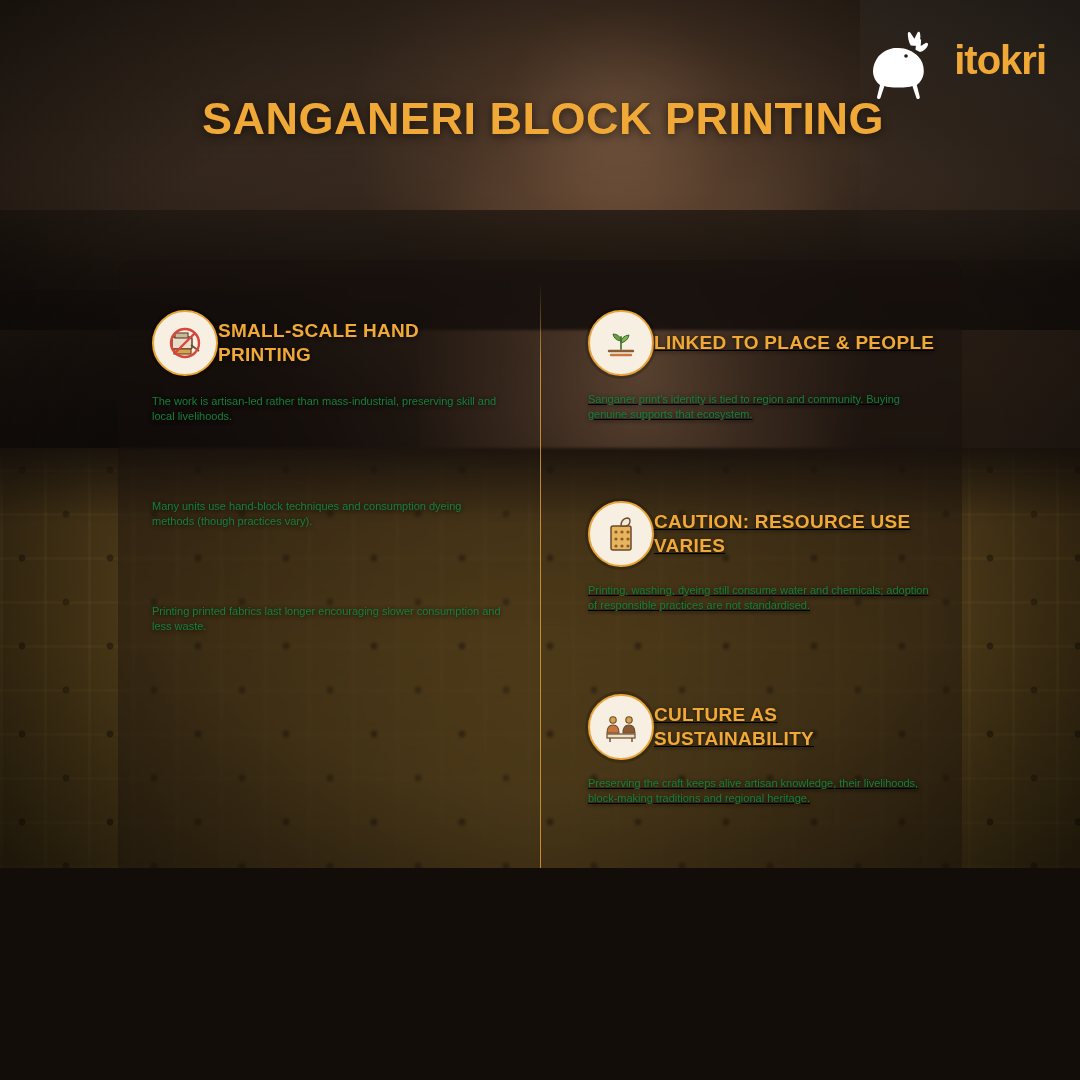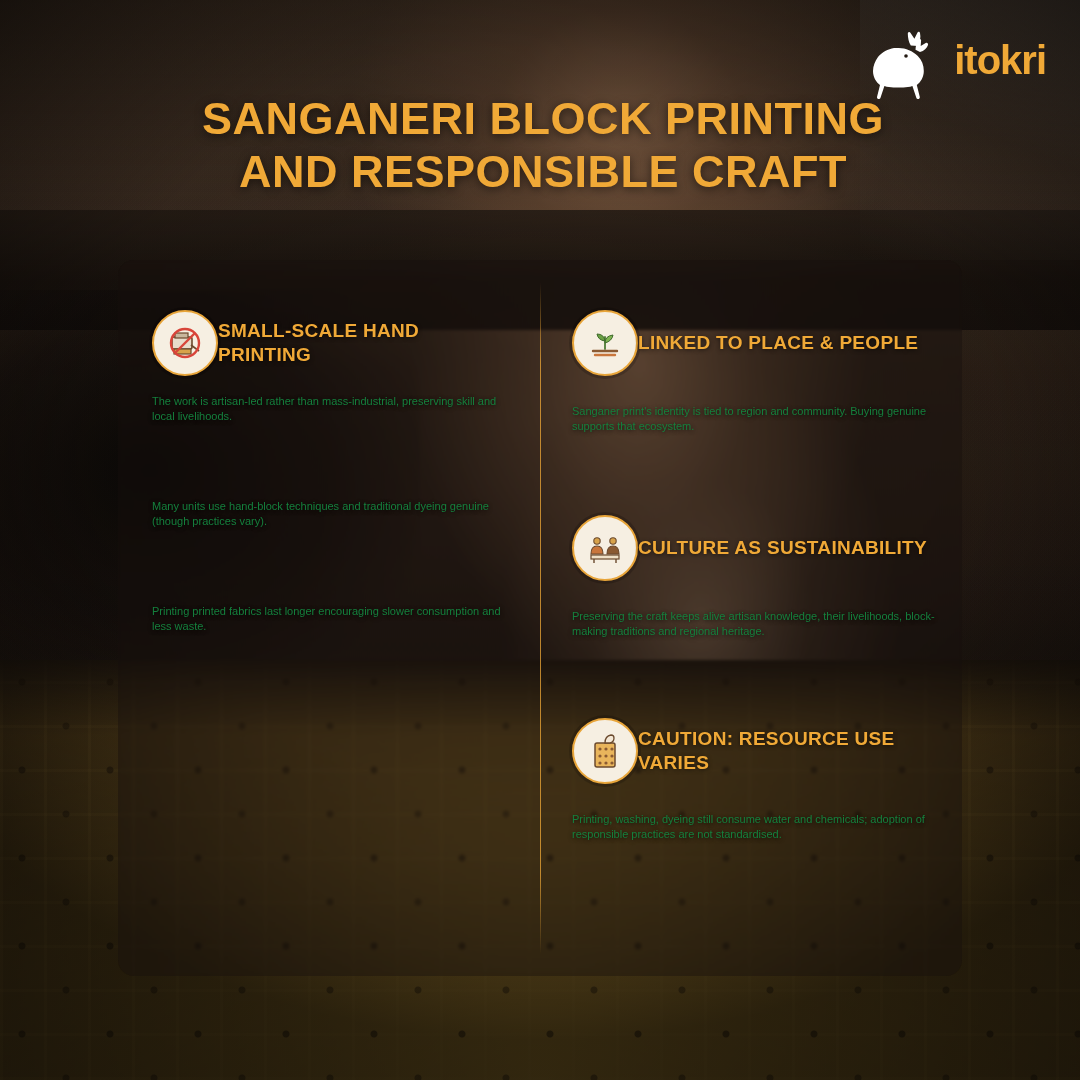--- a/index.html
+++ b/index.html
@@ -10,21 +10,21 @@
     width: 1080px;
     height: 1080px;
     font-family: "Liberation Sans", sans-serif;
     background: #120d09;
     overflow: hidden;
   }
 
   #poster {
     position: relative;
     width: 1080px;
-    height: 1080px;
+    height: 868px;
     overflow: hidden;
     background: #1a120b;
   }
 
   
   .bg-base {
     position: absolute;
     inset: 0;
     background:
       
@@ -147,21 +147,21 @@
 
   .col {
     position: absolute;
     top: 0;
     width: 422px;
     height: 100%;
     box-sizing: border-box;
     padding: 46px 34px 0 34px;
   }
   .col-left { left: 0; }
-  .col-right { left: 422px; padding-left: 32px; padding-right: 26px; }
+  .col-right { left: 422px; padding-left: 48px; padding-right: 26px; text-decoration: underline; }
 
   .item { position: relative; }
   .col-left .item-0 { margin-top: 4px; }
   .col-left .item-1 { margin-top: 76px; }
   .col-left .item-2 { margin-top: 76px; }
   .col-right .item-0 { margin-top: 4px; }
   .col-right .item-1 { margin-top: 80px; }
   .col-right .item-2 { margin-top: 82px; }
 
   .item-head {
@@ -193,21 +193,21 @@
     text-transform: uppercase;
     text-shadow: 0 1px 4px rgba(0,0,0,0.6);
   }
   .item-body {
     margin-top: 18px;
     color: #15803d;
     font-size: 11px;
     line-height: 1.32;
     text-shadow: 0 1px 4px rgba(0,0,0,0.75);
   }
-  .col-right .item-body { margin-top: 28px; }
+  .col-right .item-body { margin-top: 16px; }
 </style>
 </head>
 <body>
 
 <div id="poster">
 
   <div class="bg-base"></div>
   <div class="bg-band-top"></div>
   <div class="bg-left-dark"></div>
   <div class="bg-right-window"></div>
@@ -226,21 +226,20 @@
           <circle cx="52" cy="30" r="1.8"></circle>
         </g>
       </svg>
     </div>
     <div class="brand-word">itokri</div>
   </div>
 
   <div class="header">
     <h1 class="title">
       <span>SANGANERI BLOCK PRINTING</span>
-      <span class="line2">AND RESPONSIBLE CRAFT</span>
     </h1>
   </div>
 
   <div class="panel">
     <div class="divider"></div>
 
     <div class="col col-left">
 
       <div class="item item-0">
         <div class="item-head">
@@ -253,21 +252,21 @@
               <circle cx="20" cy="20" r="14" fill="none" stroke="#d8453a" stroke-width="2.4"></circle>
               <path d="M10 30 L30 10" stroke="#d8453a" stroke-width="2.4"></path>
             </svg>
           </div>
           <div class="item-title">SMALL-SCALE HAND PRINTING</div>
         </div>
         <div class="item-body">The work is artisan-led rather than mass-industrial, preserving skill and local livelihoods.</div>
       </div>
 
       <div class="item item-1">
-        <div class="item-body">Many units use hand-block techniques and traditional dyeing genuine (though practices vary).</div>
+        <div class="item-body">Many units use hand-block techniques and consumption dyeing methods (though practices vary).</div>
       </div>
 
       <div class="item item-2">
         <div class="item-body">Printing printed fabrics last longer encouraging slower consumption and less waste.</div>
       </div>
 
     </div>
 
     <div class="col col-right">
 
@@ -278,37 +277,20 @@
               <path d="M20 26 V14" stroke="#4f7c37" stroke-width="1.8" stroke-linecap="round"></path>
               <path d="M20 18 q-7 -1 -8 -7 q7 0 8 7 z" fill="#6aa043" stroke="#3f6a2c" stroke-width="1"></path>
               <path d="M20 20 q7 -2 8 -8 q-8 1 -8 8 z" fill="#7fb552" stroke="#3f6a2c" stroke-width="1"></path>
               <path d="M8 28 h24" stroke="#8a5a32" stroke-width="2.4" stroke-linecap="round"></path>
               <path d="M10 32 h20" stroke="#c9763c" stroke-width="2.4" stroke-linecap="round"></path>
             </svg>
           </div>
           <div class="item-title">LINKED TO PLACE &amp; PEOPLE</div>
         </div>
         <div class="item-body">Sanganer print's identity is tied to region and community. Buying genuine supports that ecosystem.</div>
-      </div>
-
-      <div class="item item-2">
-        <div class="item-head">
-          <div class="icon-badge">
-            <svg width="40" height="40" viewBox="0 0 40 40" xmlns="http://www.w3.org/2000/svg">
-              <circle cx="12" cy="13" r="3.2" fill="#d7a24a" stroke="#6b4a2e" stroke-width="1.1"></circle>
-              <path d="M6 26 q0 -8 6 -8 q6 0 6 8 z" fill="#c9763c" stroke="#6b4a2e" stroke-width="1.1"></path>
-              <circle cx="28" cy="13" r="3.2" fill="#d7a24a" stroke="#6b4a2e" stroke-width="1.1"></circle>
-              <path d="M22 26 q0 -8 6 -8 q6 0 6 8 z" fill="#8a5a32" stroke="#6b4a2e" stroke-width="1.1"></path>
-              <rect x="6" y="27" width="28" height="4" fill="#efe0c6" stroke="#6b4a2e" stroke-width="1.2"></rect>
-              <path d="M9 31 v4 M31 31 v4" stroke="#6b4a2e" stroke-width="1.4"></path>
-            </svg>
-          </div>
-          <div class="item-title">CULTURE AS SUSTAINABILITY</div>
-        </div>
-        <div class="item-body">Preserving the craft keeps alive artisan knowledge, their livelihoods, block-making traditions and regional heritage.</div>
       </div>
 
       <div class="item item-1">
         <div class="item-head">
           <div class="icon-badge">
             <svg width="40" height="40" viewBox="0 0 40 40" xmlns="http://www.w3.org/2000/svg">
               <rect x="10" y="12" width="20" height="24" rx="2" fill="#e9b55c" stroke="#6b4a2e" stroke-width="1.5"></rect>
               <g fill="#8a5a32">
                 <circle cx="15" cy="18" r="1.6"></circle>
                   <circle cx="21" cy="18" r="1.6"></circle>
@@ -321,16 +303,33 @@
                   <circle cx="27" cy="32" r="1.6"></circle>
               </g>
               <path d="M20 12 q0 -7 6 -8 q3 0 3 3 q0 4 -4 5 z" fill="#f4e8d6" stroke="#6b4a2e" stroke-width="1.3"></path>
             </svg>
           </div>
           <div class="item-title">CAUTION: RESOURCE USE VARIES</div>
         </div>
         <div class="item-body">Printing, washing, dyeing still consume water and chemicals; adoption of responsible practices are not standardised.</div>
       </div>
 
+      <div class="item item-2">
+        <div class="item-head">
+          <div class="icon-badge">
+            <svg width="40" height="40" viewBox="0 0 40 40" xmlns="http://www.w3.org/2000/svg">
+              <circle cx="12" cy="13" r="3.2" fill="#d7a24a" stroke="#6b4a2e" stroke-width="1.1"></circle>
+              <path d="M6 26 q0 -8 6 -8 q6 0 6 8 z" fill="#c9763c" stroke="#6b4a2e" stroke-width="1.1"></path>
+              <circle cx="28" cy="13" r="3.2" fill="#d7a24a" stroke="#6b4a2e" stroke-width="1.1"></circle>
+              <path d="M22 26 q0 -8 6 -8 q6 0 6 8 z" fill="#8a5a32" stroke="#6b4a2e" stroke-width="1.1"></path>
+              <rect x="6" y="27" width="28" height="4" fill="#efe0c6" stroke="#6b4a2e" stroke-width="1.2"></rect>
+              <path d="M9 31 v4 M31 31 v4" stroke="#6b4a2e" stroke-width="1.4"></path>
+            </svg>
+          </div>
+          <div class="item-title">CULTURE AS SUSTAINABILITY</div>
+        </div>
+        <div class="item-body">Preserving the craft keeps alive artisan knowledge, their livelihoods, block-making traditions and regional heritage.</div>
+      </div>
+
     </div>
   </div>
 
 </div>
 
 </body></html>

